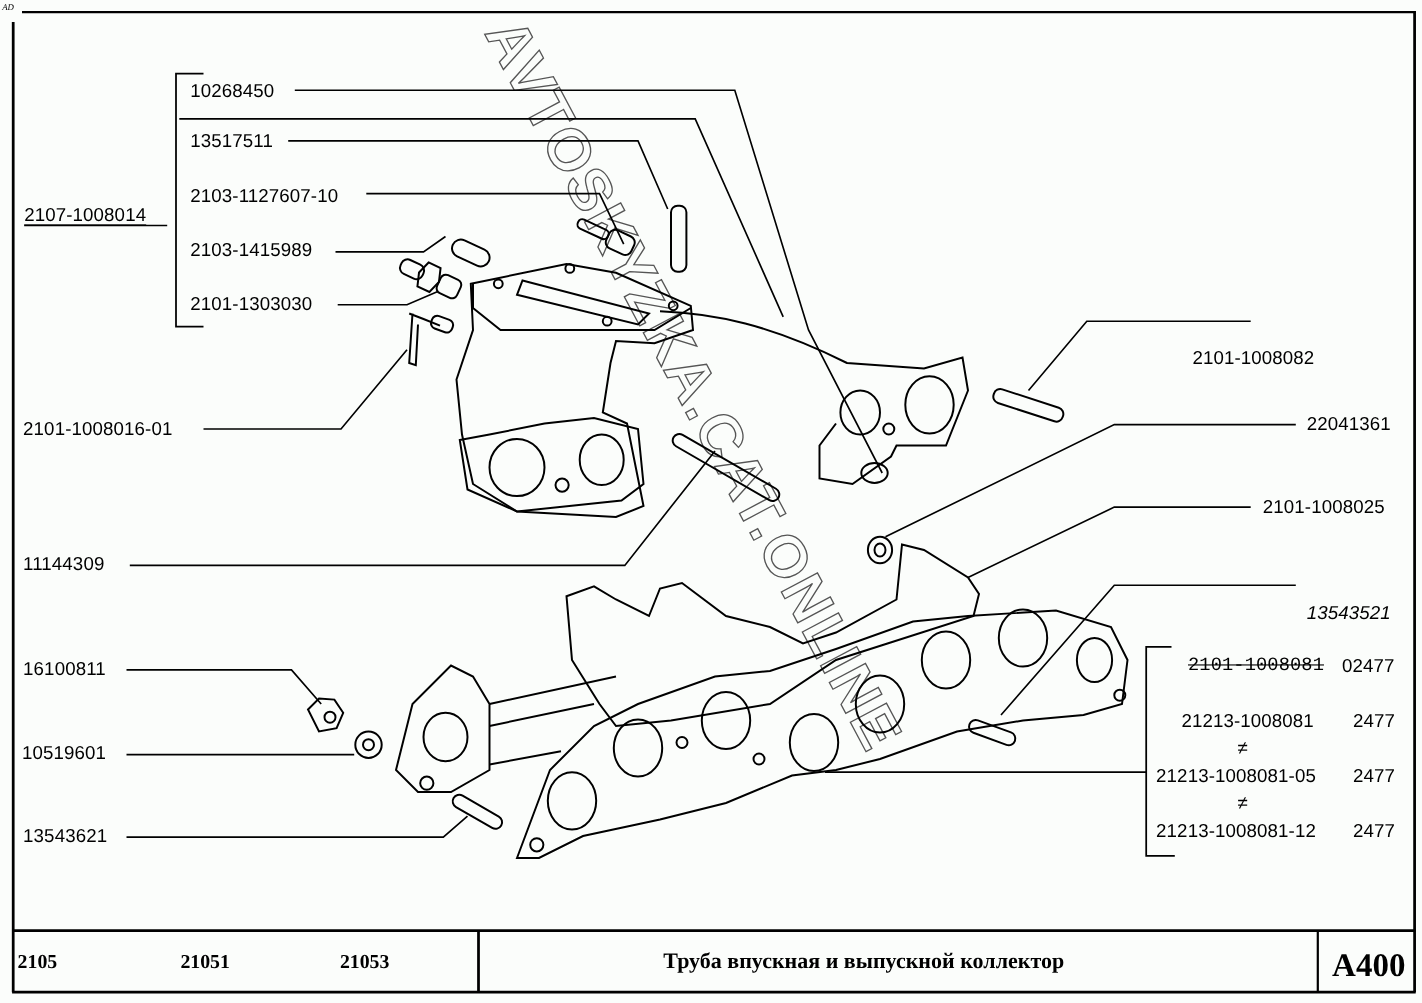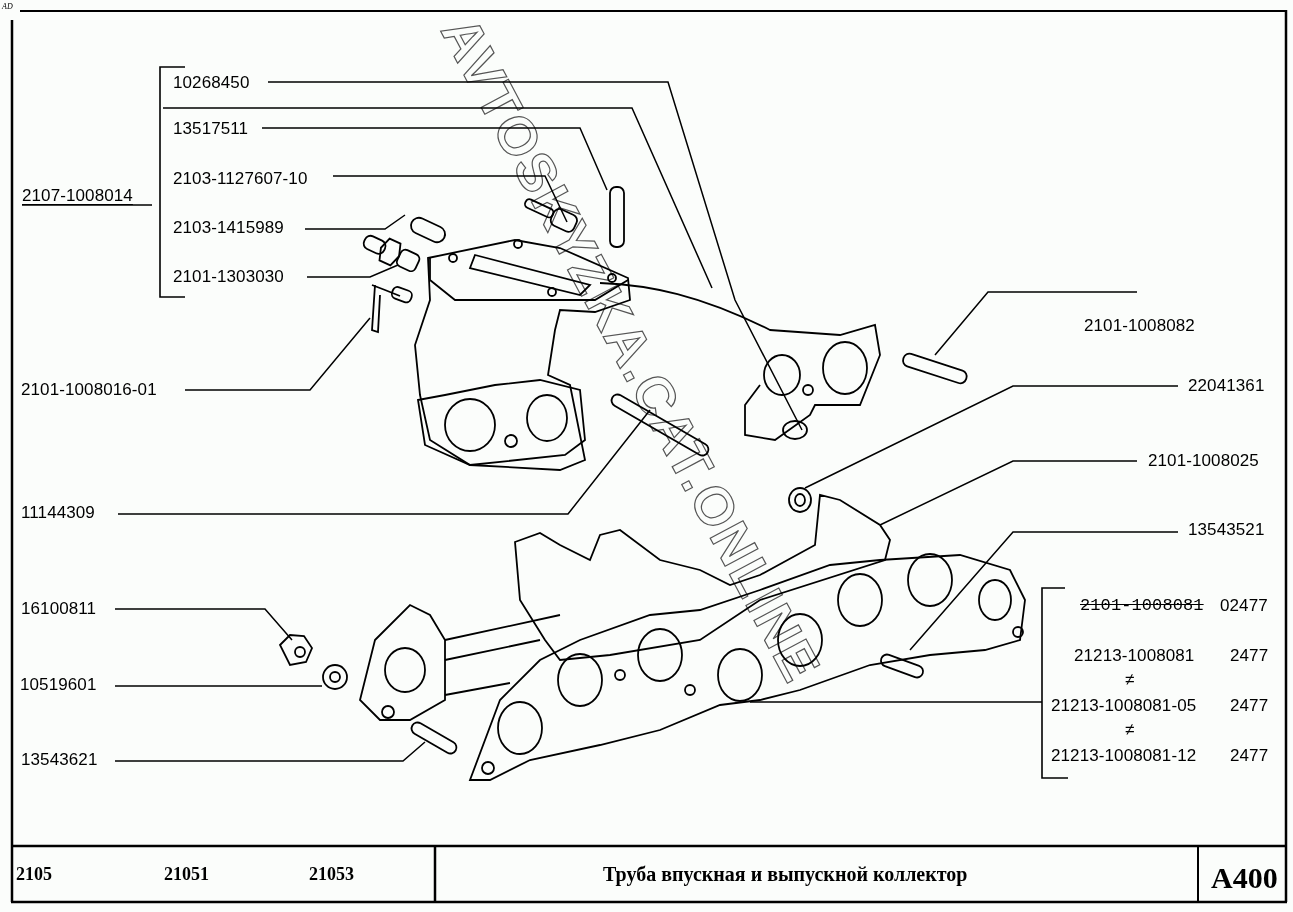--- a/index.html
+++ b/index.html
@@ -156,21 +156,21 @@
 
   <span class="label" style="left:21px;top:380px;">2101-1008016-01</span>
   <span class="label" style="left:21px;top:503px;">11144309</span>
   <span class="label" style="left:21px;top:599px;">16100811</span>
   <span class="label" style="left:4px;top:675px;margin-left:16px;">10519601</span>
   <span class="label" style="left:21px;top:750px;">13543621</span>
 
   <span class="label" style="left:1084px;top:281px;margin-top:35px;">2101-1008082</span>
   <span class="label" style="left:1188px;top:376px;">22041361</span>
   <span class="label" style="left:1148px;top:451px;">2101-1008025</span>
-  <span class="label" style="left:1188px;top:520px;">13543521</span>
+  <span class="label" style="left:1188px;top:548px;font-style:italic;">13543521</span>
 
   <span class="label strike" style="left:1080px;top:596px;">2101-1008081</span>
   <span class="label" style="left:1220px;top:596px;">02477</span>
 
   <span class="label" style="left:1074px;top:646px;">21213-1008081</span>
   <span class="label" style="left:1230px;top:646px;">2477</span>
   <span class="neq" style="left:1125px;top:671px;">≠</span>
 
   <span class="label" style="left:1051px;top:696px;">21213-1008081-05</span>
   <span class="label" style="left:1230px;top:696px;">2477</span>

